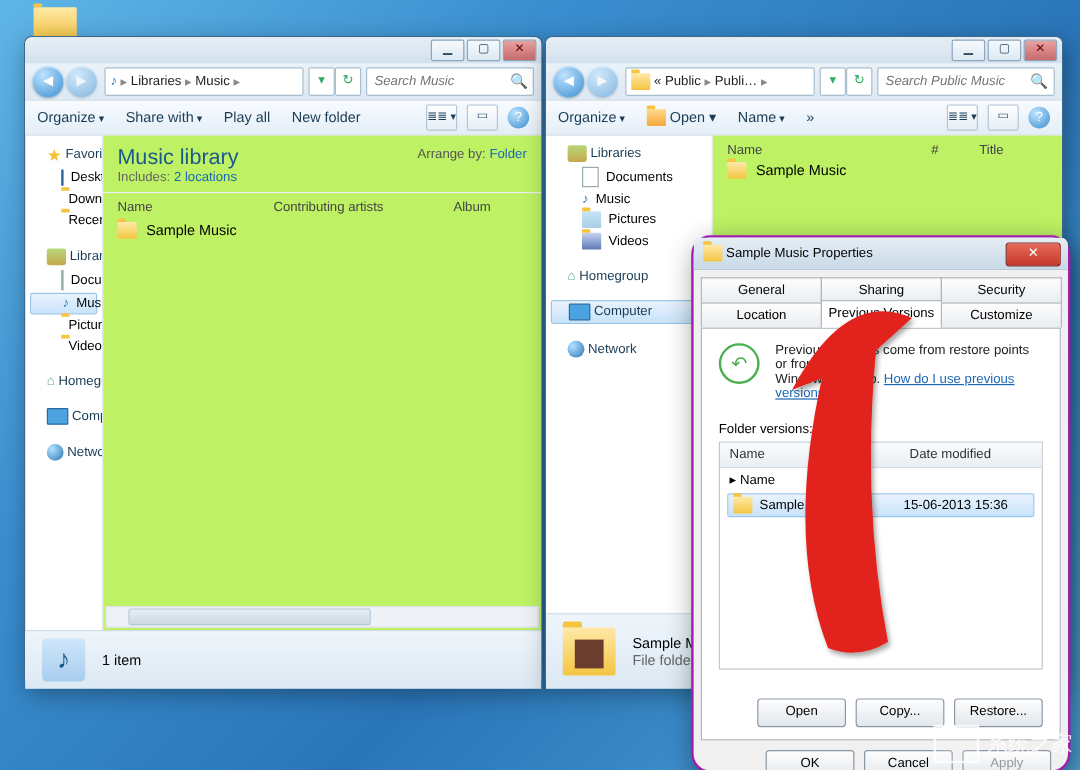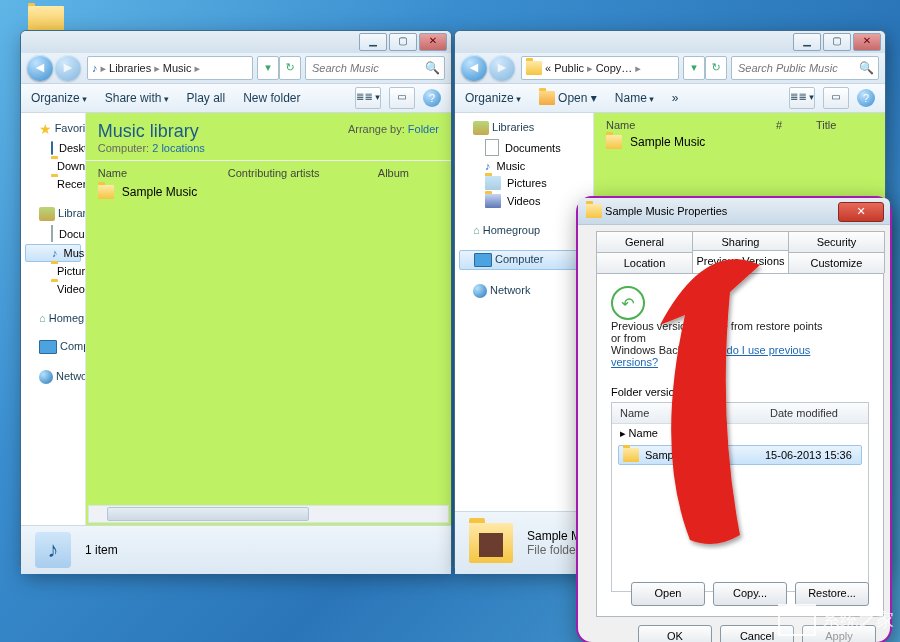--- a/index.html
+++ b/index.html
@@ -66,21 +66,21 @@
 .status .note{width:36px;height:36px;background:linear-gradient(#cfe6fa,#a8cdee);border-radius:4px;display:flex;align-items:center;justify-content:center;color:#1c5a8c;font-size:22px}
 .status2{height:62px;background:linear-gradient(#eef5fb,#dce8f3);border-top:1px solid #cdd9e3;display:flex;align-items:center;padding:0 14px;gap:14px}
 .thumbf{width:44px;height:40px;background:linear-gradient(#ffe9a8,#f5c542);border-radius:2px;position:relative}
 .thumbf::before{content:"";position:absolute;top:-5px;left:0;width:16px;height:5px;background:#f5c542;border-radius:2px 2px 0 0}
 .thumbf .inner{position:absolute;top:10px;left:10px;width:24px;height:24px;background:#6a3d2e}
 
 
 .dlg{position:absolute;background:#f0f0f0;border:2px solid #a21caf;border-radius:16px;box-shadow:4px 8px 24px rgba(0,0,0,.45);font-size:11px}
 .dlg .dtitle{height:26px;background:linear-gradient(#e6eef5,#c8d9e8);border-bottom:1px solid #b7c9d7;display:flex;align-items:center;padding:0 8px;border-radius:6px 6px 0 0}
 .dlg .dclose{position:absolute;right:6px;top:4px;width:44px;height:18px;background:linear-gradient(#e76a5a,#c5392a);border:1px solid #8a2a1f;border-radius:3px;color:#fff;text-align:center;line-height:16px;cursor:pointer}
-.tabs{margin:6px 6px 0 18px}
+.tabs{margin:6px 6px 0 6px}
 .tabrow{display:flex}
 .tab{flex:1;border:1px solid #b0b8c0;border-bottom:none;background:linear-gradient(#fdfdfd,#e9edf1);height:20px;line-height:20px;text-align:center;cursor:pointer;position:relative;margin-right:-1px}
 .tab.sel{background:#fff;z-index:3;height:22px;margin-top:-2px}
 .tabbody{background:#fff;border:1px solid #b0b8c0;padding:12px 14px;min-height:318px;position:relative}
 .ticon{width:30px;height:30px;border-radius:50%;border:2px solid #4caf50;display:inline-flex;align-items:center;justify-content:center;color:#4caf50;font-size:16px;margin-right:10px;vertical-align:top}
 .ptxt{display:inline-block;width:220px;vertical-align:top;color:#222}
 .ptxt a{color:#1c68b3}
 .fvers{margin-top:18px}
 .flist{border:1px solid #c0c8d0;background:#fff;height:188px;margin-top:4px;position:relative}
 .flist .lh{display:flex;background:linear-gradient(#fafcfe,#e9eef3);border-bottom:1px solid #d5dde4;height:20px;align-items:center;padding:0 8px;color:#333}
@@ -185,21 +185,21 @@
         <div class="grp">
             <div class="hdr"><span class="ico-mon"></span> <span>Computer</span></div>
           </div>
         <div class="grp">
             <div class="hdr"><span class="ico-net"></span> <span>Network</span></div>
           </div>
       </div>
       <div class="pane">
         <div class="libhdr">
           <h2>Music library</h2>
-          <div class="sub"><span>Computer:</span> <a href="#">2 locations</a></div>
+          <div class="sub"><span>Includes:</span> <a href="#">2 locations</a></div>
           <div class="arr"><span>Arrange by:</span> <a href="#" class="drop">Folder</a></div>
         </div>
         <div class="cols">
           <div class="c" style="width:100px">Name</div>
           <div class="c" style="width:120px">Contributing artists</div>
           <div class="c">Album</div>
         </div>
         <div class="row">
           <span class="ico-folder"></span>
           <span>Sample Music</span>
@@ -224,21 +224,21 @@
       </div>
     </div>
     <div class="addrbar">
       <div class="navcircle">◄</div>
       <div class="navcircle" style="opacity:.55">►</div>
       <div class="crumbs">
         <span class="ico-folder"></span>
         <span>«</span>
         <span>Public</span>
         <span class="sep">▸</span>
-          <span>Copy…</span>
+          <span>Publi…</span>
         <span class="sep">▸</span>
       </div>
       <div class="navsmall">▾</div>
       <div class="navsmall">↻</div>
       <div class="search" style="width:138px">
         <input placeholder="Search Public Music" style="">
         <span class="mag">🔍</span>
       </div>
     </div>
     <div class="toolbar">

